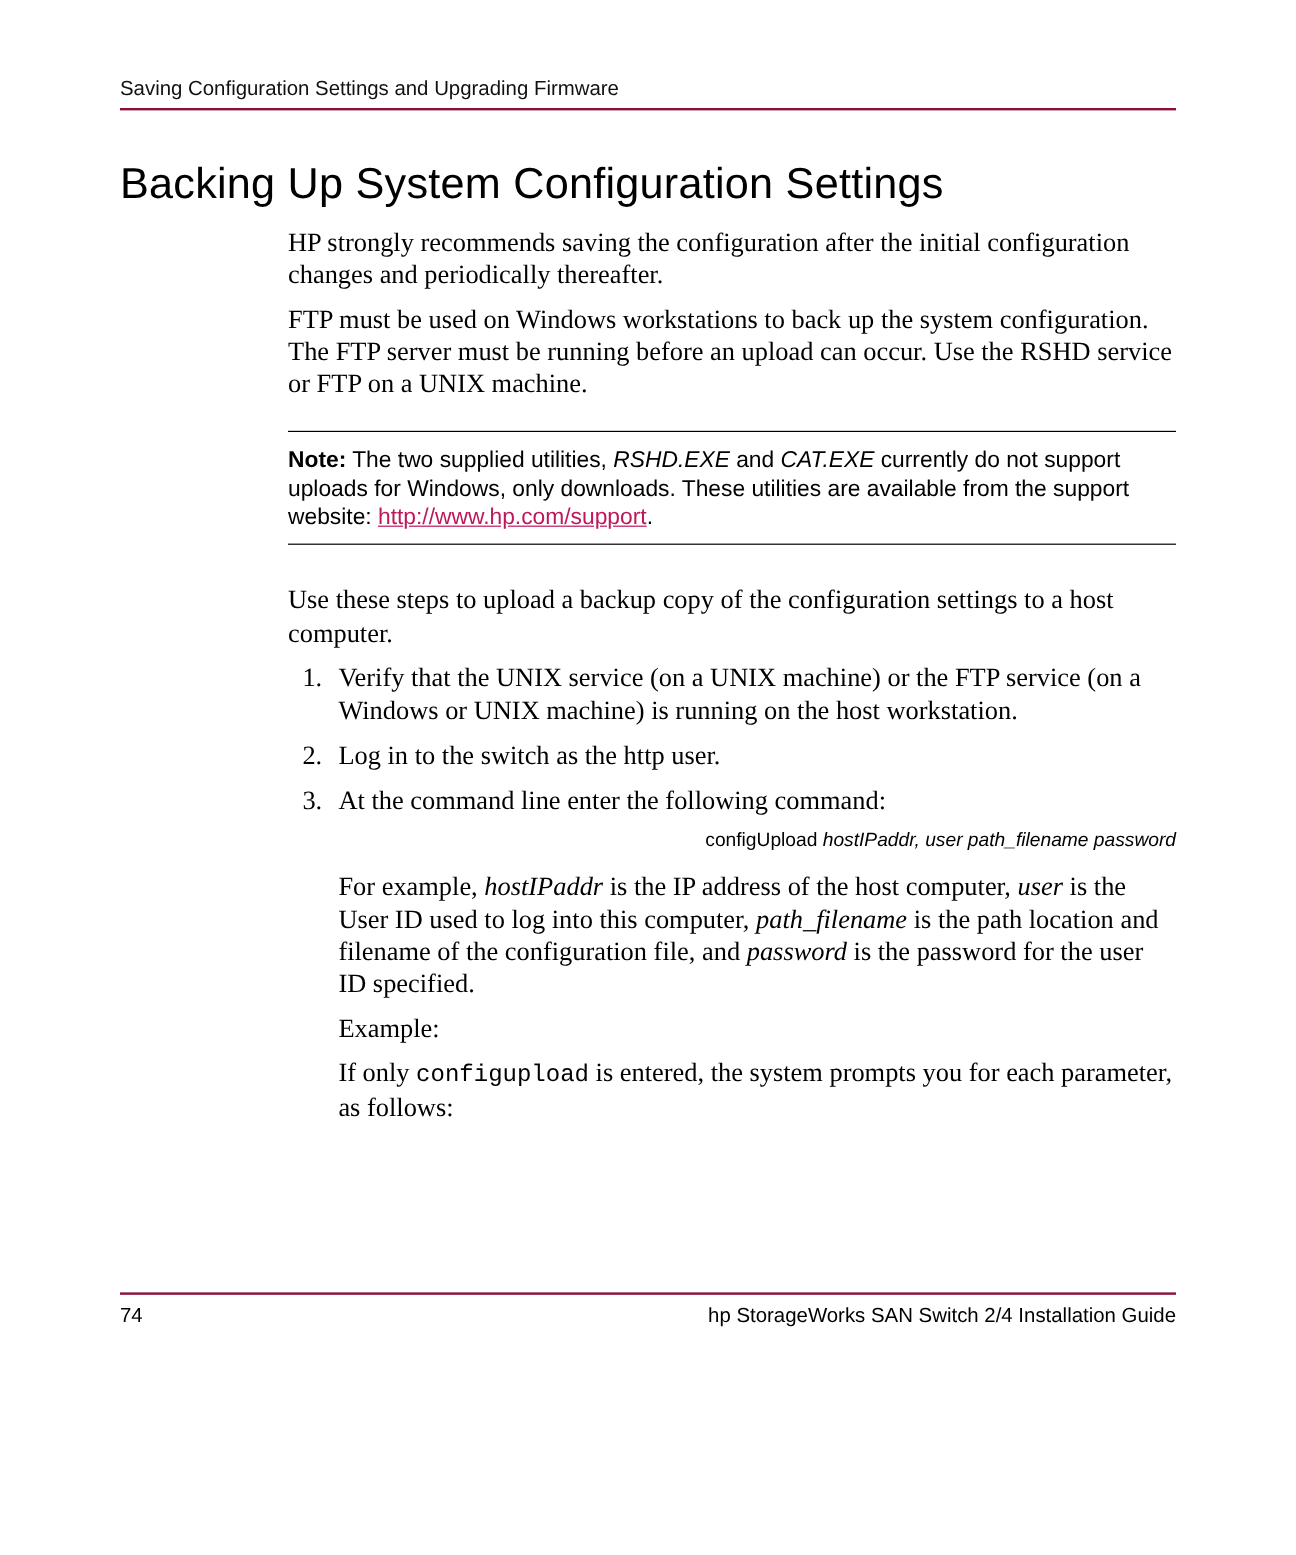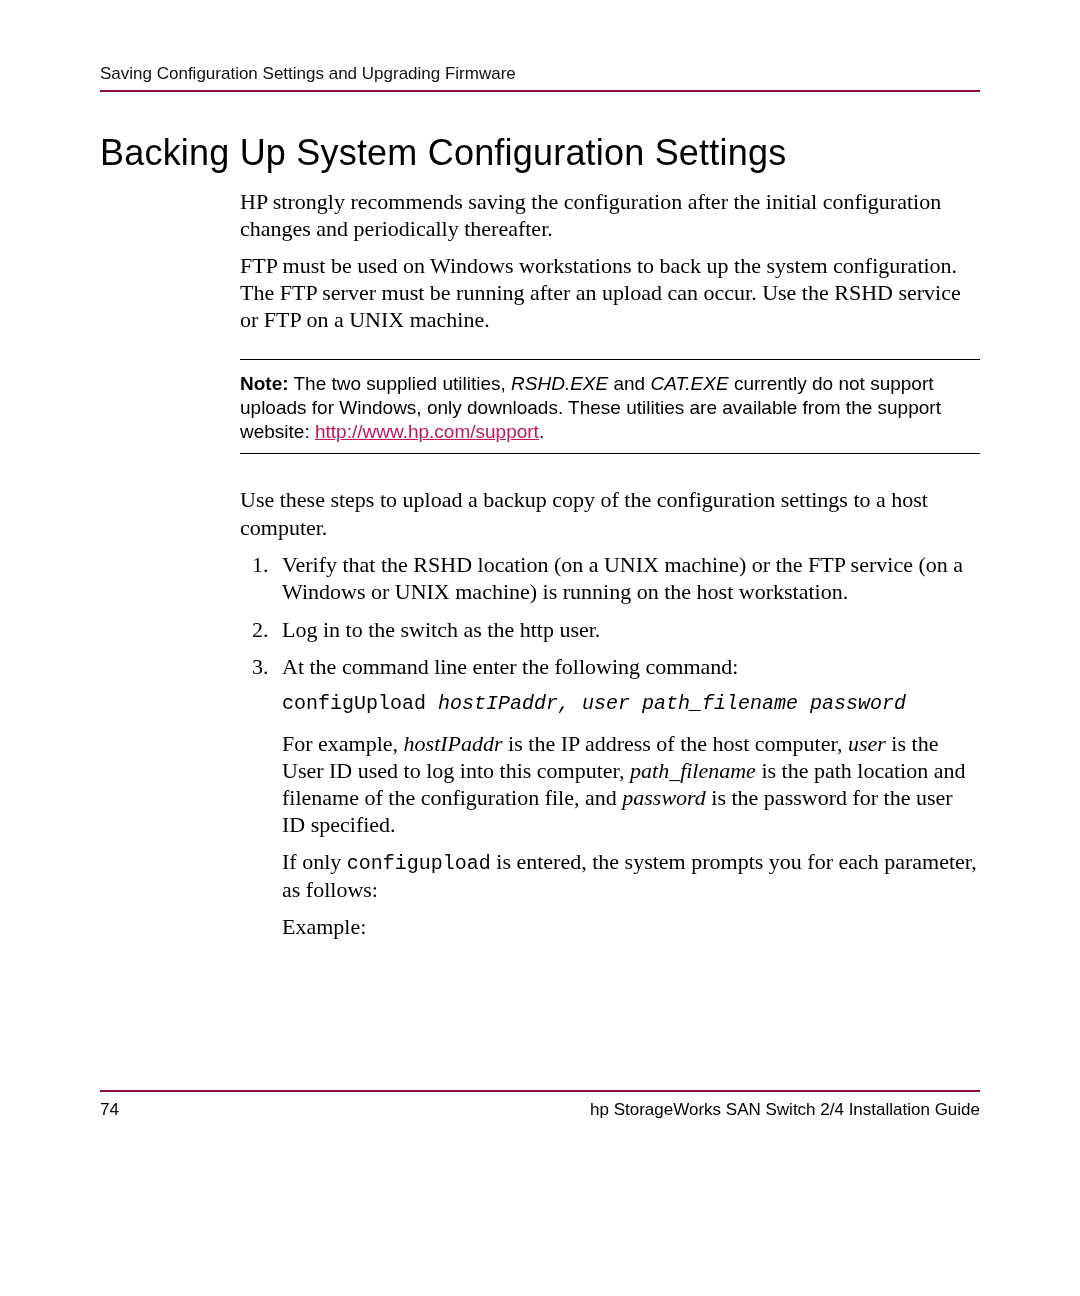--- a/index.html
+++ b/index.html
@@ -63,43 +63,44 @@
     font-size: 22px;
     line-height: 1.25;
     padding-left: 34px;
     margin: 6px 0 0 0;
   }
   ol.steps > li {
     padding-left: 8px;
     margin-bottom: 10px;
   }
   .cmd-line {
-    font-family: Liberation Mono, monospace;
-    font-size: 20px;
+    font-family: Liberation Sans, sans-serif;
+    font-size: 16px;
     margin: 10px 0 14px 0;
     white-space: pre;
+    text-align: right;
   }
   .cmd-line .args { font-style: italic; }
   .ital { font-style: italic; }
   .mono-inline {
     font-family: "Courier New", Courier, monospace;
     font-size: 20px;
   }
   .example-block {
     font-family: "Courier New", Courier, monospace;
     font-size: 19px;
     line-height: 1.12;
     white-space: pre;
     margin: 6px 0 0 0;
   }
   .footer {
     position: absolute;
     left: 100px;
     right: 100px;
-    bottom: 44px;
+    bottom: 57px;
     border-top: 2px solid #8a0f3a;
     font-family: Arial, Helvetica, sans-serif;
     font-size: 17px;
     padding-top: 8px;
     display: flex;
     justify-content: space-between;
   }
 </style>
 </head>
 <body>
@@ -107,53 +108,53 @@
 <div class="page">
 
   <div class="running-head">Saving Configuration Settings and Upgrading Firmware</div>
 
   <h1 class="section-title">Backing Up System Configuration Settings</h1>
 
   <div class="body-col">
 
     <p class="para">HP strongly recommends saving the configuration after the initial configuration changes and periodically thereafter.</p>
 
-    <p class="para">FTP must be used on Windows workstations to back up the system configuration. The FTP server must be running after an upload can occur. Use the RSHD service or FTP on a UNIX machine.</p>
+    <p class="para">FTP must be used on Windows workstations to back up the system configuration. The FTP server must be running before an upload can occur. Use the RSHD service or FTP on a UNIX machine.</p>
 
     <div class="note-block">
       <hr class="note-rule">
       <div class="note-text">
         <span class="bold">Note:</span><span>  The two supplied utilities, </span><span class="ital">RSHD.EXE</span><span> and </span><span class="ital">CAT.EXE</span><span> currently do not support uploads for Windows, only downloads. These utilities are available from the support website: </span><a href="#" class="sup-link">http://www.hp.com/support</a><span>.</span>
       </div>
       <hr class="note-rule">
     </div>
 
     <p class="para">Use these steps to upload a backup copy of the configuration settings to a host computer.</p>
 
     <ol class="steps">
       <li>
-        <span>Verify that the RSHD location (on a UNIX machine) or the FTP service (on a Windows or UNIX machine) is running on the host workstation.</span>
+        <span>Verify that the UNIX service (on a UNIX machine) or the FTP service (on a Windows or UNIX machine) is running on the host workstation.</span>
       </li>
       <li>
         <span>Log in to the switch as the http user.</span>
       </li>
       <li>
         <span>At the command line enter the following command:</span>
 
         <div class="cmd-line"><span>configUpload </span><span class="args">hostIPaddr, user path_filename password</span></div>
 
         <p class="para" style="margin-top:0">
           <span>For example, </span><span class="ital">hostIPaddr</span><span> is the IP address of the host computer, </span><span class="ital">user</span><span> is the User ID used to log into this computer, </span><span class="ital">path_filename</span><span> is the path location and filename of the configuration file, and </span><span class="ital">password</span><span> is the password for the user ID specified.</span>
         </p>
 
+        <p class="para">Example:</p>
+
         <p class="para">
           <span>If only </span><span class="mono-inline">configupload</span><span> is entered, the system prompts you for each parameter, as follows:</span>
         </p>
-
-        <p class="para">Example:</p>
 
       </li>
     </ol>
 
   </div>
 
   <div class="footer">
     <span>74</span>
     <span>hp StorageWorks SAN Switch 2/4 Installation Guide</span>
   </div>

